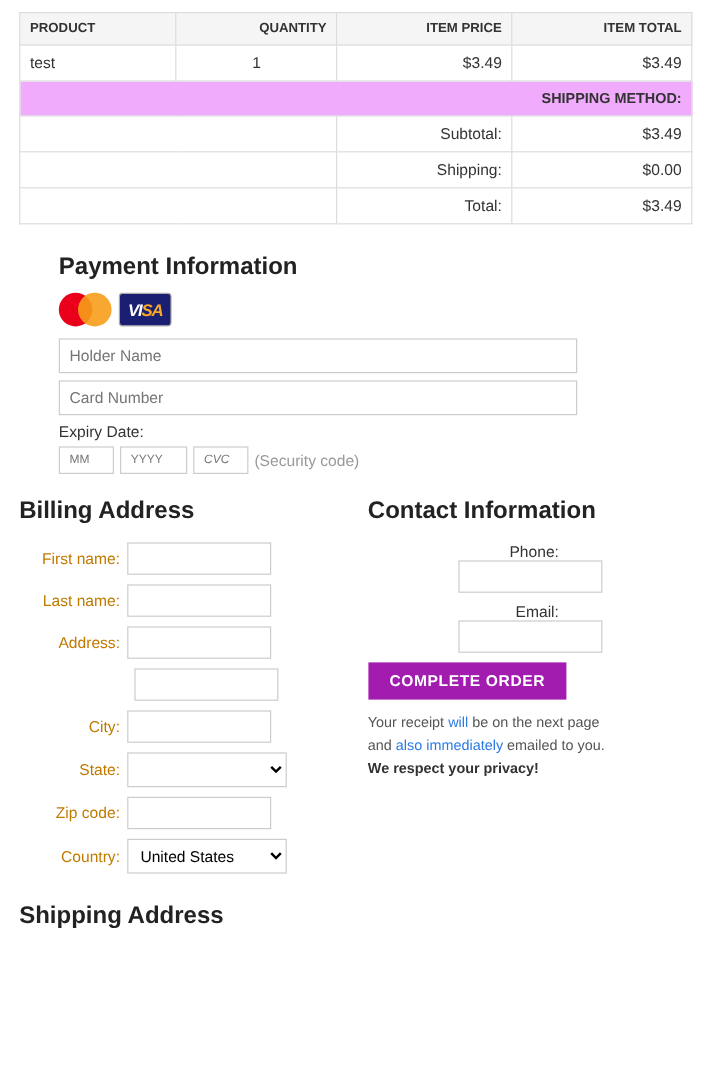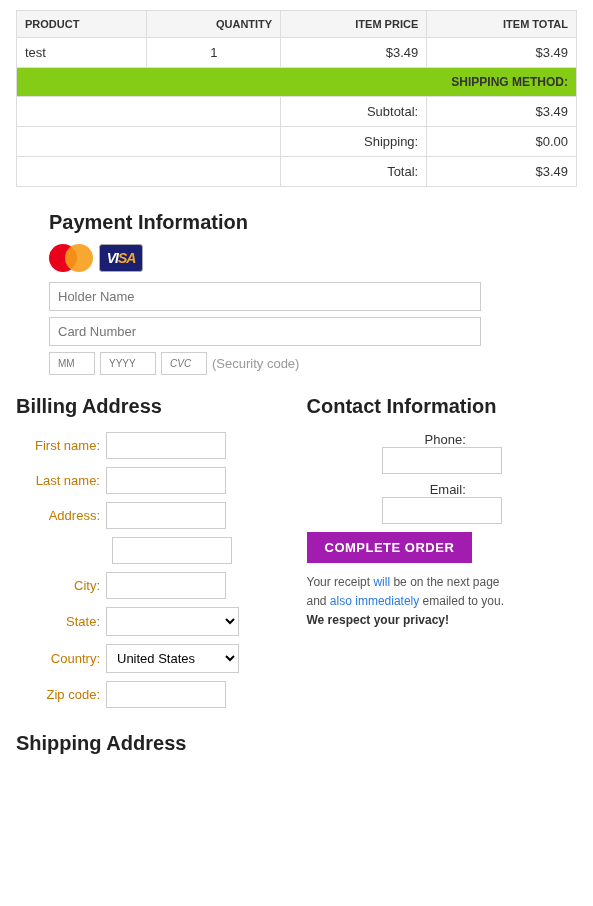--- a/index.html
+++ b/index.html
@@ -5,21 +5,21 @@
     * { box-sizing: border-box; margin: 0; padding: 0; }
     body { font-family: Arial, sans-serif; font-size: 13px; color: #333; background: #fff; width: 593px; padding: 10px 16px; }
 
     
     .order-table { width: 100%; border-collapse: collapse; margin-bottom: 8px; }
     .order-table th { background: #f5f5f5; font-weight: bold; font-size: 11px; text-transform: uppercase; padding: 7px 8px; border: 1px solid #ddd; text-align: left; }
     .order-table th.right { text-align: right; }
     .order-table td { padding: 7px 8px; border: 1px solid #ddd; font-size: 13px; }
     .order-table td.right { text-align: right; }
     .order-table td.center { text-align: center; }
-    .shipping-row td { background: #84cc16; text-align: right; font-weight: bold; font-size: 12px; text-transform: uppercase; }
+    .shipping-row td { background: #f0abfc; text-align: right; font-weight: bold; font-size: 12px; text-transform: uppercase; }
     .summary-row td { background: #fff; }
     .summary-label { text-align: right; padding-right: 8px; color: #333; font-size: 13px; }
     .summary-value { text-align: right; color: #333; font-size: 13px; }
 
     
     .payment-section { margin-top: 24px; margin-bottom: 16px; margin-left: 33px; }
     .section-title { font-size: 20px; font-weight: bold; margin-bottom: 10px; color: #222; }
 
     .card-icons { display: flex; gap: 6px; margin-bottom: 10px; align-items: center; }
     .mastercard-icon { width: 44px; height: 28px; position: relative; display: inline-block; }
@@ -118,20 +118,21 @@
       <div class="mc-yellow"></div>
     </div>
     <div class="visa-icon">
       <span class="visa-text">VI<span>SA</span></span>
     </div>
   </div>
 
   <input class="payment-input" type="text" placeholder="Holder Name" style="">
   <input class="payment-input" type="text" placeholder="Card Number" style="">
 
+  <div class="expiry-label">Expiry Date:</div>
   <div class="expiry-fields">
     <input class="expiry-input expiry-mm" type="text" placeholder="MM" style="">
     <input class="expiry-input expiry-yyyy" type="text" placeholder="YYYY" style="">
     <input class="expiry-input expiry-cvc" type="text" placeholder="CVC" style="">
     <span class="security-code-text">(Security code)</span>
   </div>
 </div>
 
 <div class="two-col">
 
@@ -164,31 +165,31 @@
         <option value=""></option>
         <option value="AL">Alabama</option>
         <option value="AK">Alaska</option>
         <option value="AZ">Arizona</option>
         <option value="CA">California</option>
         <option value="NY">New York</option>
         <option value="TX">Texas</option>
       </select>
     </div>
     <div class="form-row">
+      <label class="form-label">Zip code:</label>
+      <input class="form-input" type="text" style="">
+    </div>
+    <div class="form-row">
       <label class="form-label">Country:</label>
       <select class="form-select">
         <option value="US" selected="">United States</option>
         <option value="CA">Canada</option>
         <option value="GB">United Kingdom</option>
       </select>
     </div>
-    <div class="form-row">
-      <label class="form-label">Zip code:</label>
-      <input class="form-input" type="text" style="">
-    </div>
   </div>
 
   <div class="col-contact">
     <div class="col-title">Contact Information</div>
 
     <div class="contact-row">
       <label class="contact-label">Phone:</label>
       <input class="contact-input" type="text" style="">
     </div>
     <div class="contact-row">

